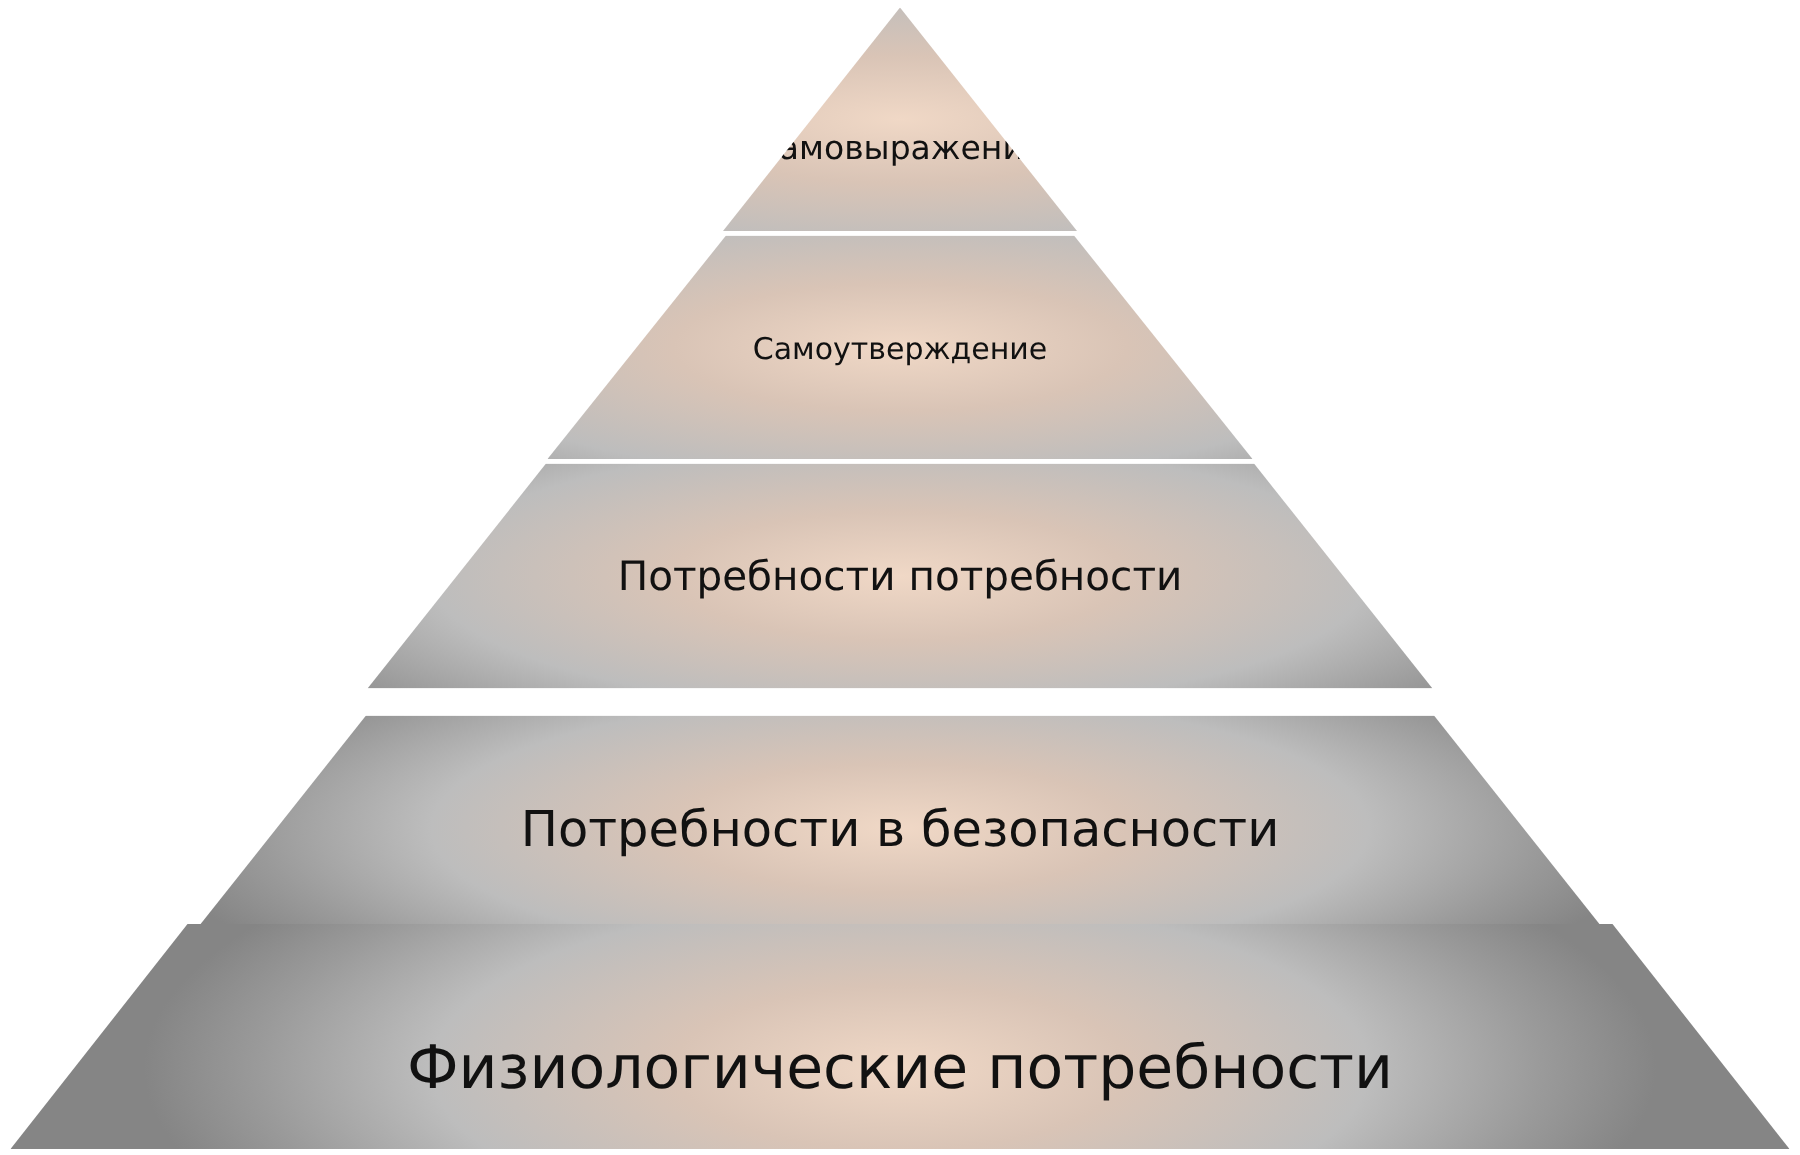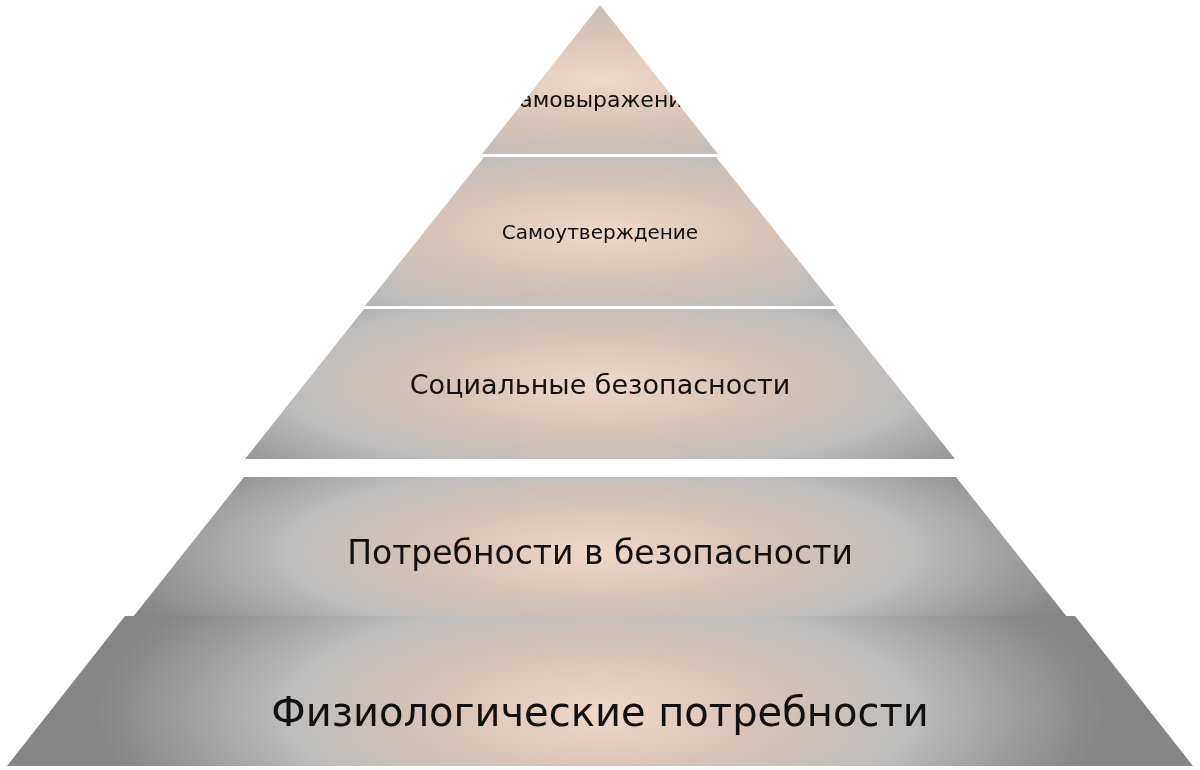--- a/index.html
+++ b/index.html
@@ -30,21 +30,21 @@
 <body>
 
 <div class="pyramid">
   <div class="level" id="lvl1">
     <span class="level-label">Самовыражение</span>
   </div>
   <div class="level" id="lvl2">
     <span class="level-label">Самоутверждение</span>
   </div>
   <div class="level" id="lvl3">
-    <span class="level-label">Социальные безопасности</span>
+    <span class="level-label">Потребности потребности</span>
   </div>
   <div class="level" id="lvl4">
     <span class="level-label">Потребности в безопасности</span>
   </div>
   <div class="level" id="lvl5">
     <span class="level-label">Физиологические потребности</span>
   </div>
 </div>
 
 </body></html>

